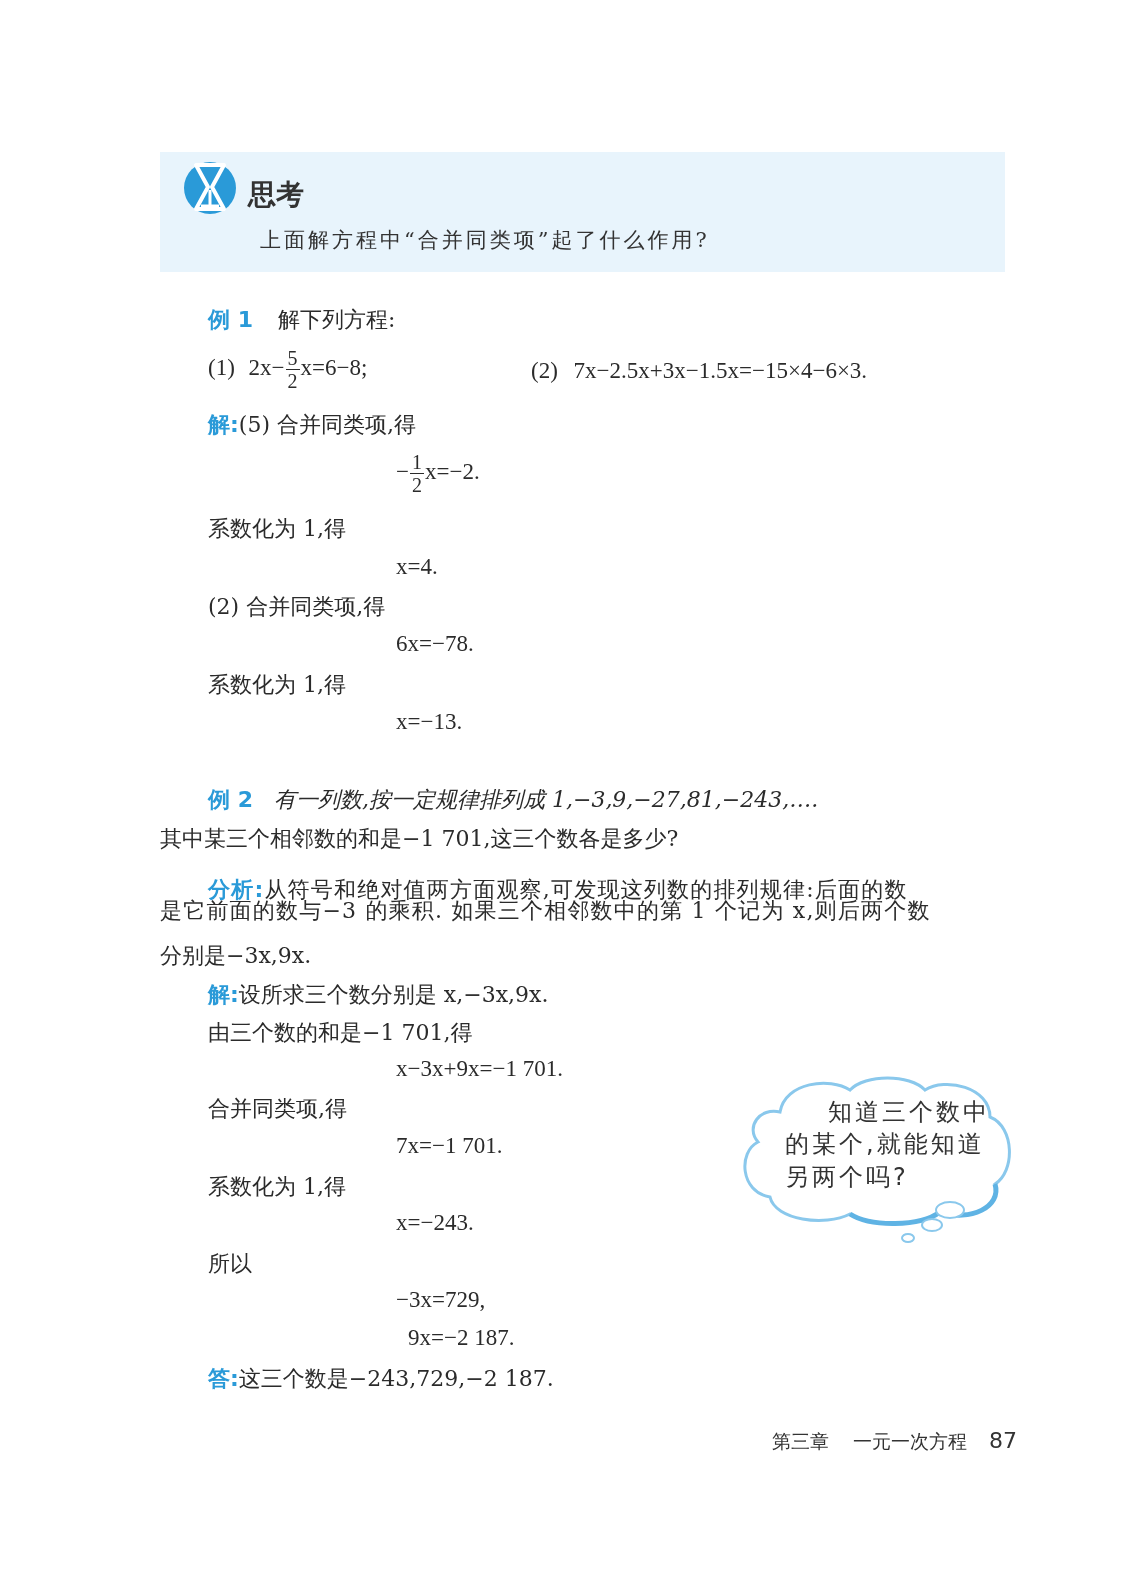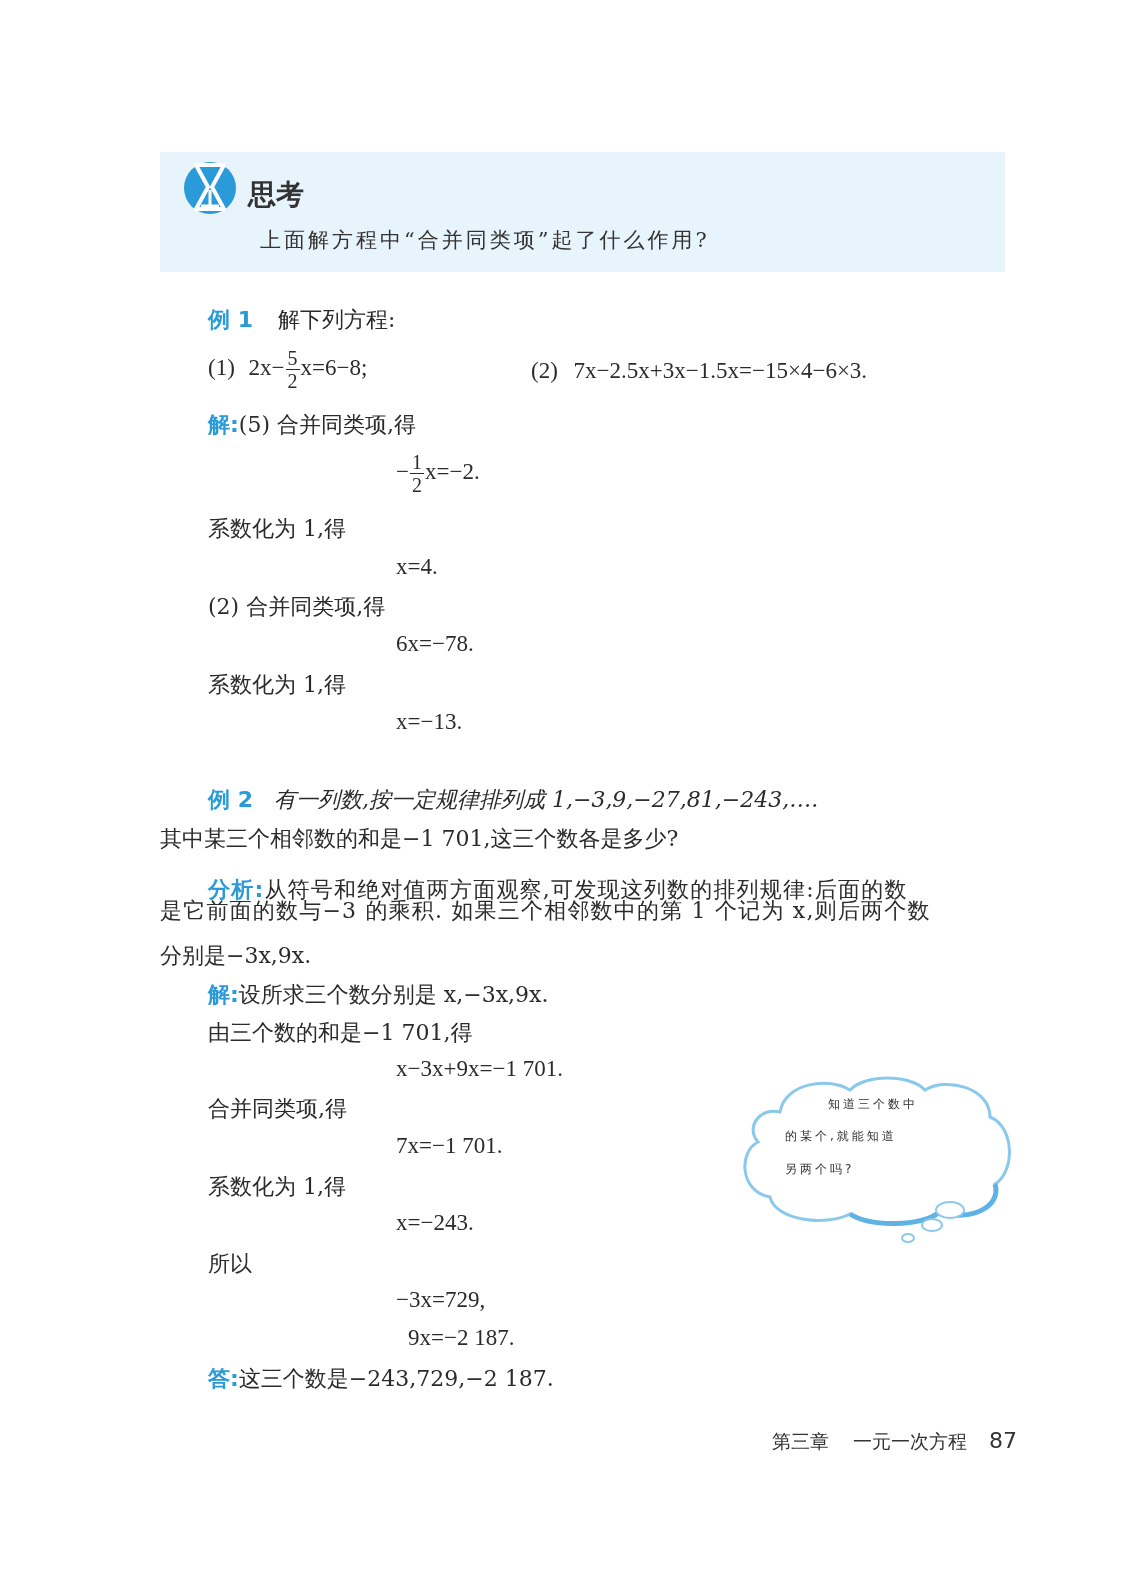--- a/index.html
+++ b/index.html
@@ -28,21 +28,21 @@
       position: absolute; left: 100px; top: 74px; font-size: 21px; letter-spacing: 3px; color: #333;
     }
 
     .frac { display: inline-block; vertical-align: middle; text-align: center; line-height: 1; margin: 0 1px; }
     .frac span { display: block; font-size: 20px; }
     .frac .num { border-bottom: 1.5px solid #2b2b2b; padding: 0 2px 1px; }
     .frac .den { padding-top: 1px; }
 
     .cloud { position: absolute; left: 740px; top: 1072px; width: 275px; height: 180px; }
     .cloud-text {
-      position: absolute; font-size: 12px; letter-spacing: 3px; color: #333;
+      position: absolute; font-size: 24px; letter-spacing: 3px; color: #333;
       font-family: "DejaVu Sans", "Liberation Sans", sans-serif;
     }
 
     .footer { position: absolute; top: 1428px; font-family: "DejaVu Sans", "Liberation Sans", sans-serif; font-size: 19px; color: #333; }
     .page-num { font-size: 22px; }
   </style>
 </head>
 <body>
 
 <div class="think-box">

